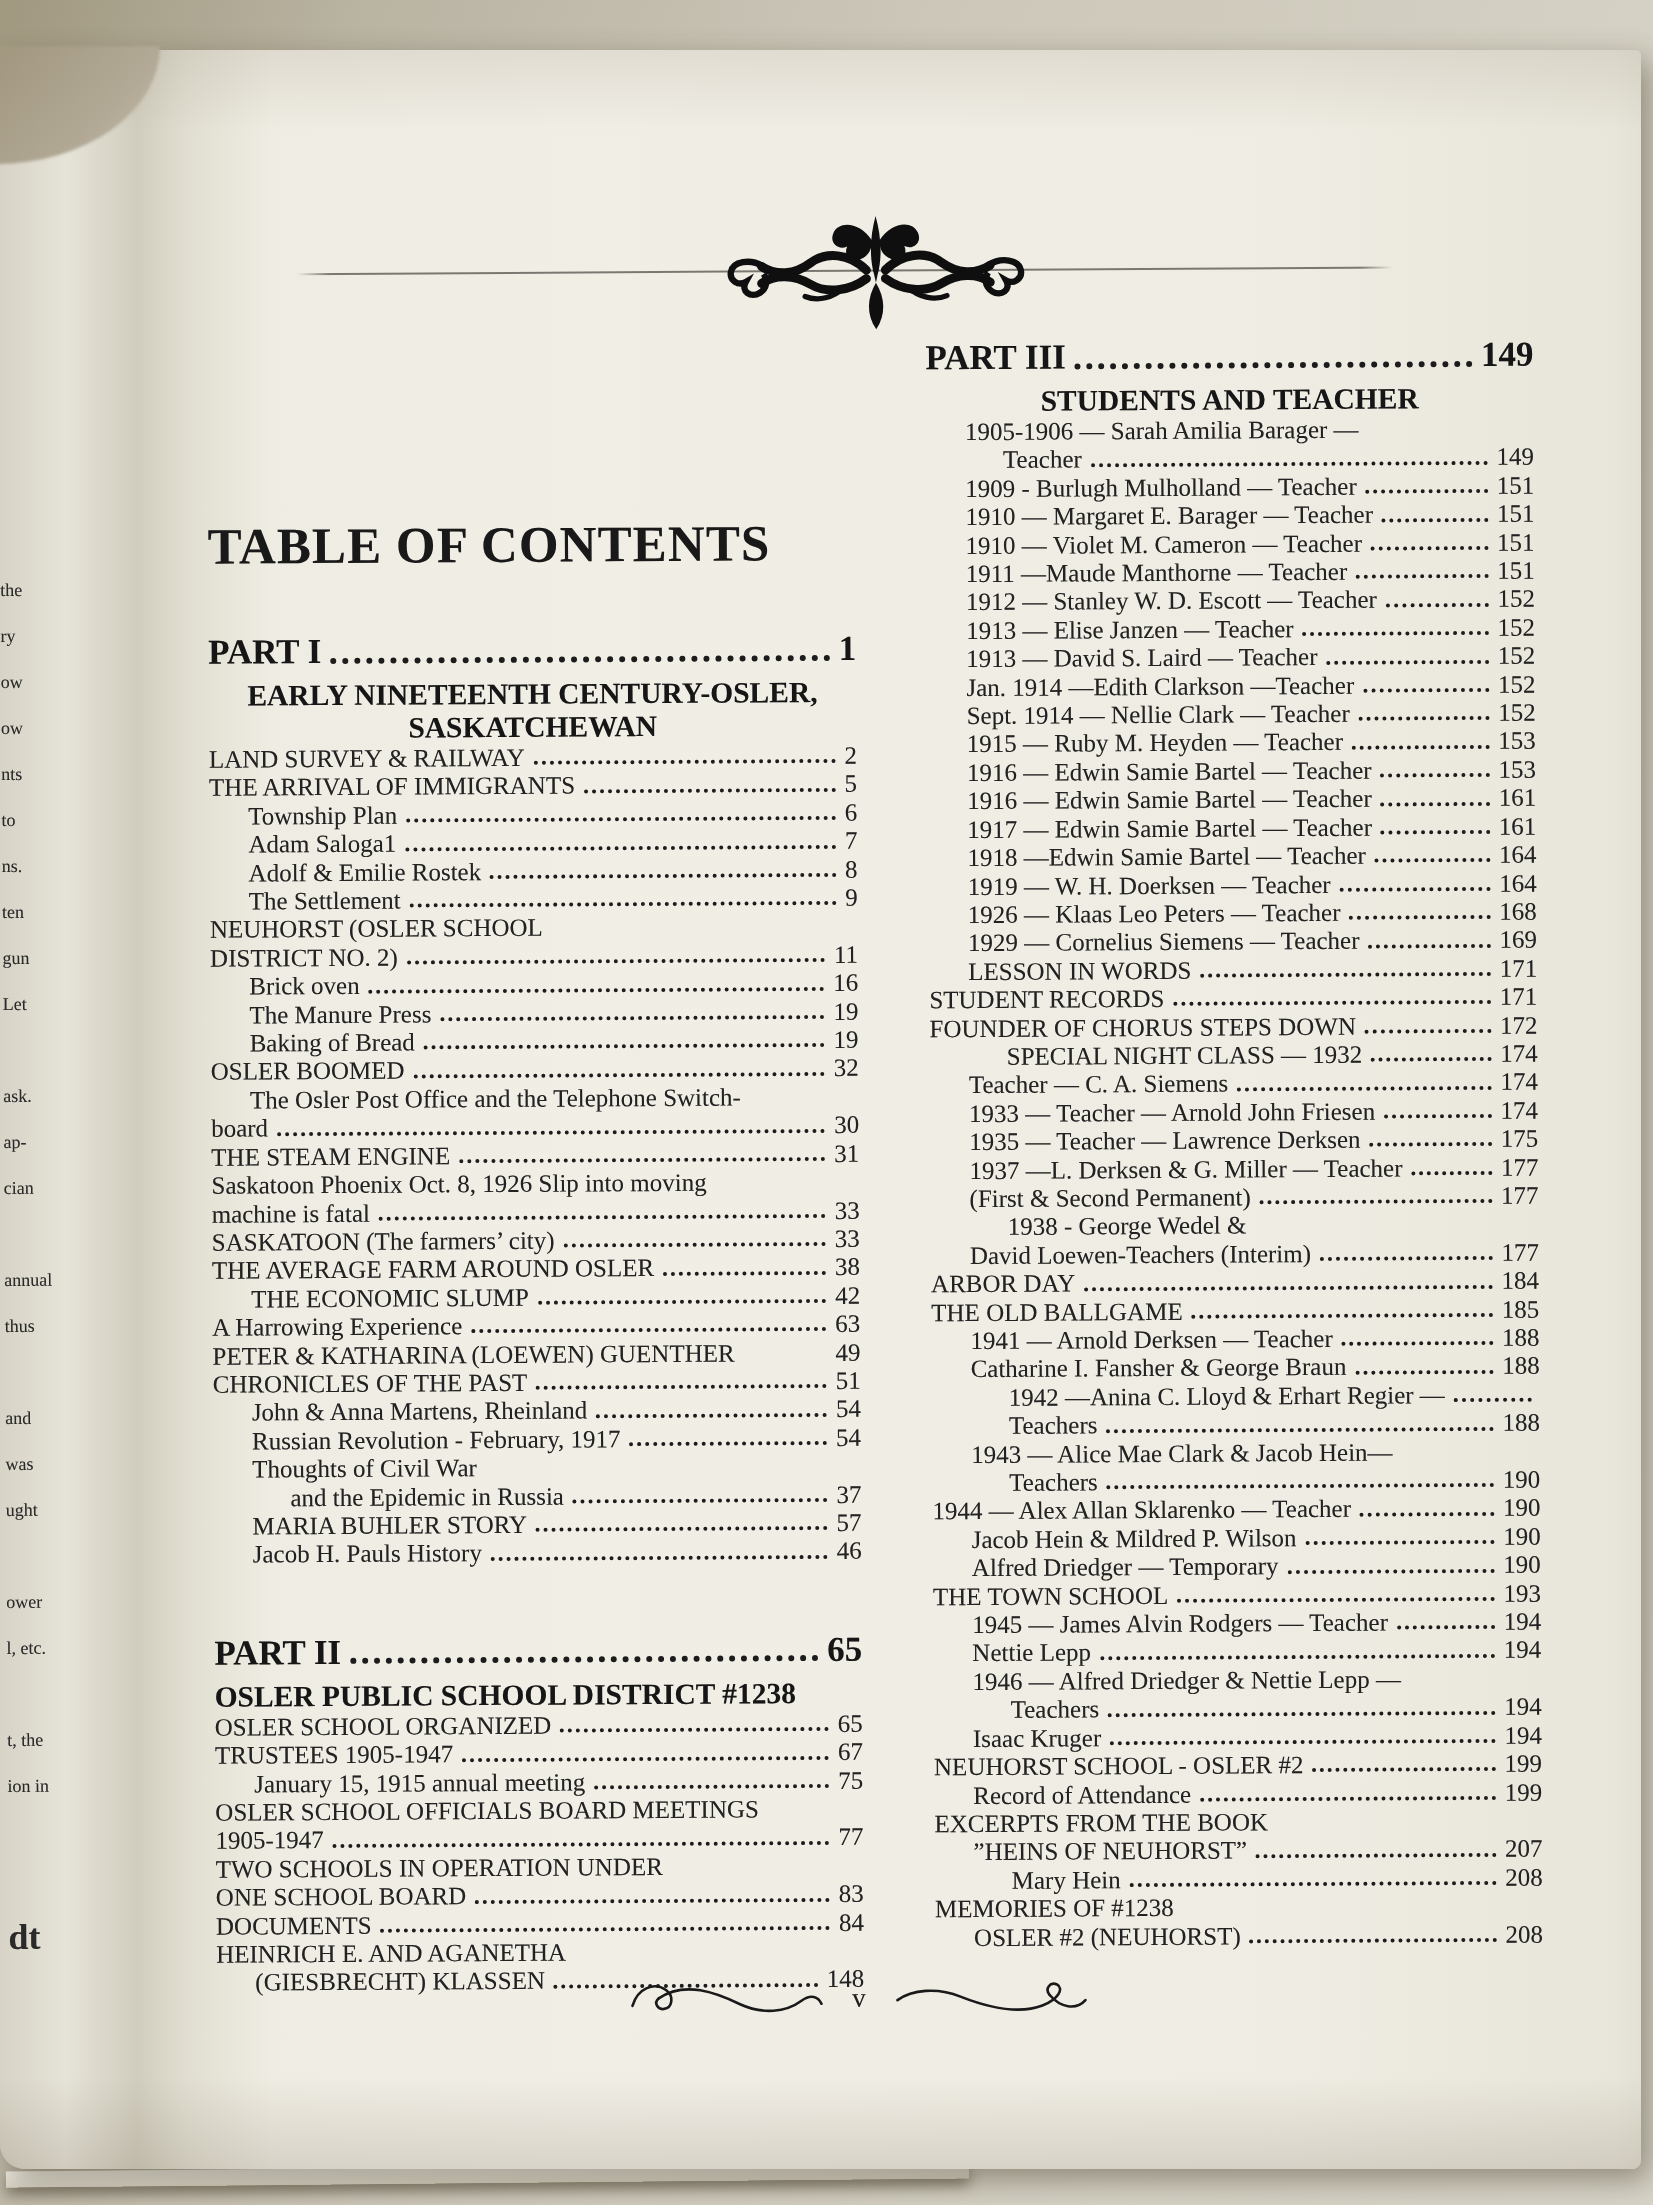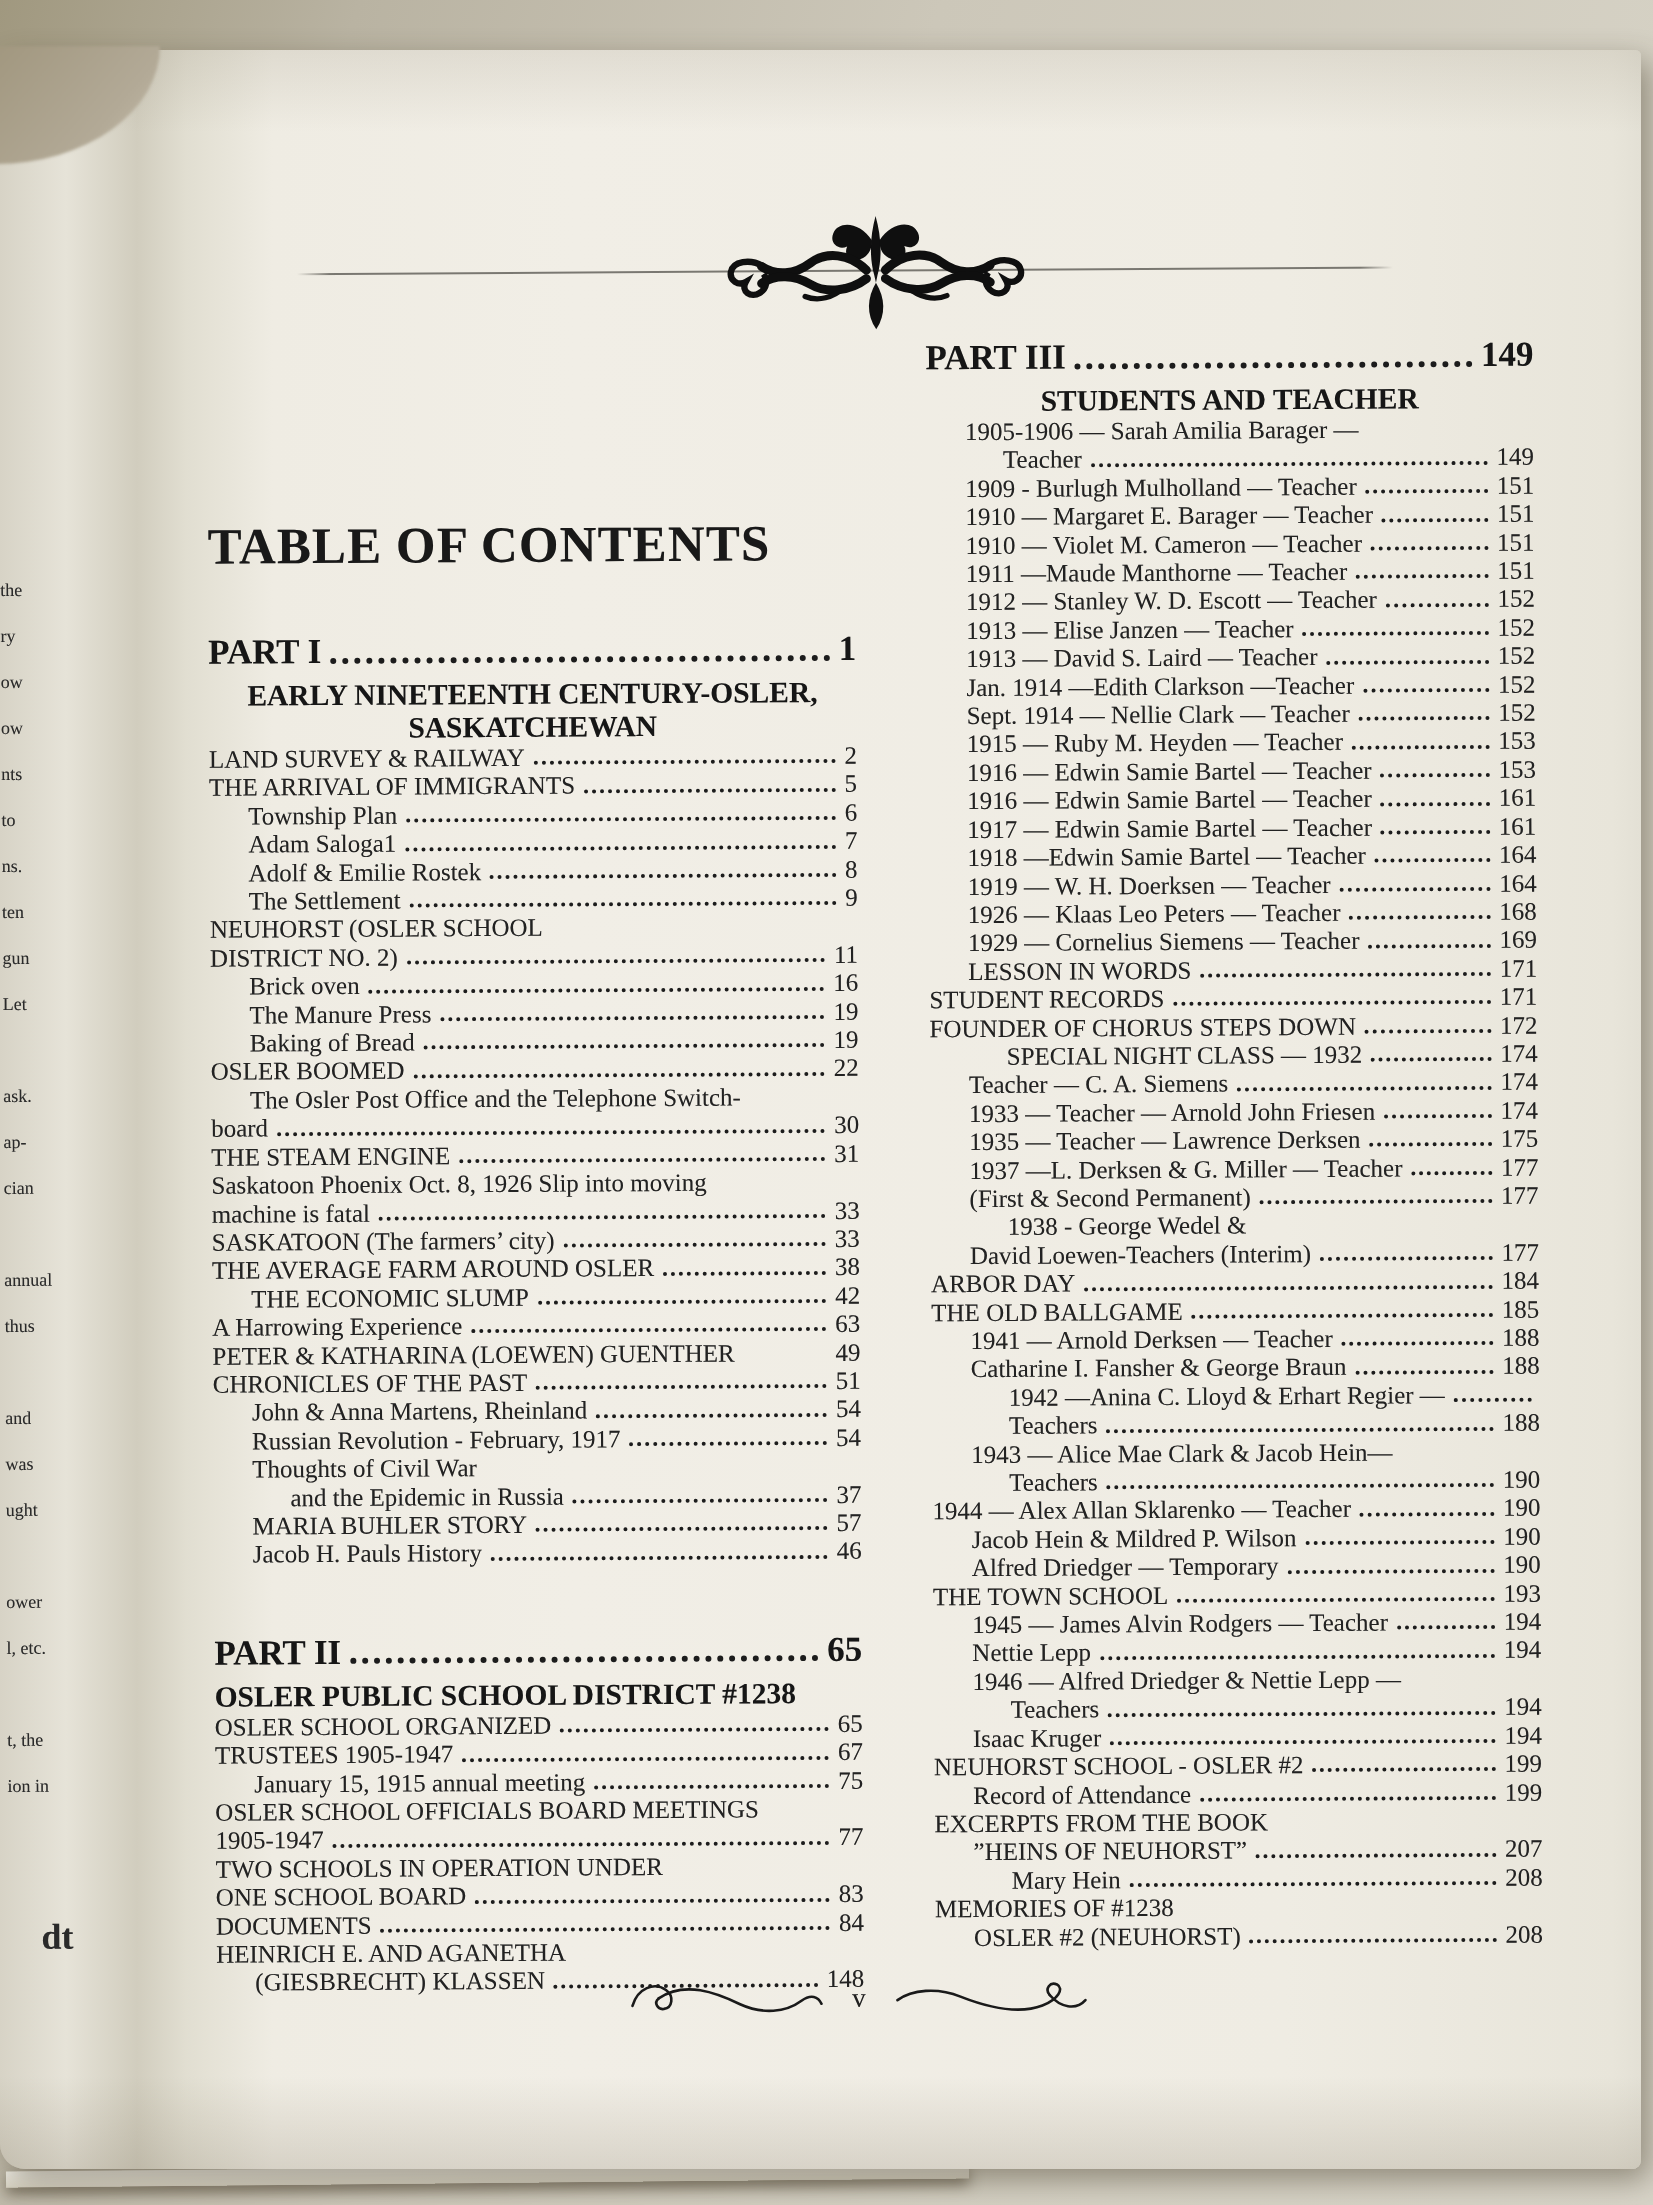--- a/index.html
+++ b/index.html
@@ -31,21 +31,21 @@
   }
   .content{position:absolute;inset:0;transform:rotate(-0.35deg);color:#222;}
   .content *{text-shadow:0 0 0.5px rgba(20,20,20,.28);}
   .rule{
     position:absolute;left:302px;top:220px;width:1096px;height:1.6px;
     background:linear-gradient(90deg,rgba(92,90,84,0),rgba(92,90,84,.8) 3%,rgba(92,90,84,.8) 97%,rgba(92,90,84,0));
   }
   .ornament{position:absolute;left:718px;top:158px;width:326px;height:127px;}
   .fragments{position:absolute;left:3.3px;top:519px;width:131px;overflow:hidden;}
   .fragments div{height:46px;font-size:18px;line-height:33px;color:#2a2a2a;white-space:nowrap;}
-  .fragments div:last-child{font-size:36px;font-weight:bold;margin-top:13px;margin-left:33px;}
+  .fragments div:last-child{font-size:36px;font-weight:bold;margin-top:13px;}
   .col{position:absolute;}
   .col-left{left:211px;top:465px;width:648px;}
   .col-right{left:930px;top:282px;width:608px;}
   .title{
     font-size:51px;font-weight:bold;letter-spacing:1.1px;line-height:57px;
     margin:0 0 50px 0;color:#191919;white-space:nowrap;
   }
   .row{display:flex;align-items:baseline;font-size:25px;line-height:28.4px;white-space:nowrap;}
   .row.ind1{padding-left:39px;}
   .row.ind2{padding-left:77px;}
@@ -193,21 +193,21 @@
             <span class="pg">19</span>
           </div>
           <div class="row ind1">
             <span class="t">Baking of Bread</span>
             <span class="leader"></span>
             <span class="pg">19</span>
           </div>
           <div class="row">
             <span class="t">OSLER BOOMED</span>
             <span class="leader"></span>
-            <span class="pg">22</span>
+            <span class="pg">32</span>
           </div>
           <div class="row ind1">
             <span class="t">The Osler Post Office and the Telephone Switch-</span>
           </div>
           <div class="row">
             <span class="t">board</span>
             <span class="leader"></span>
             <span class="pg">30</span>
           </div>
           <div class="row">

